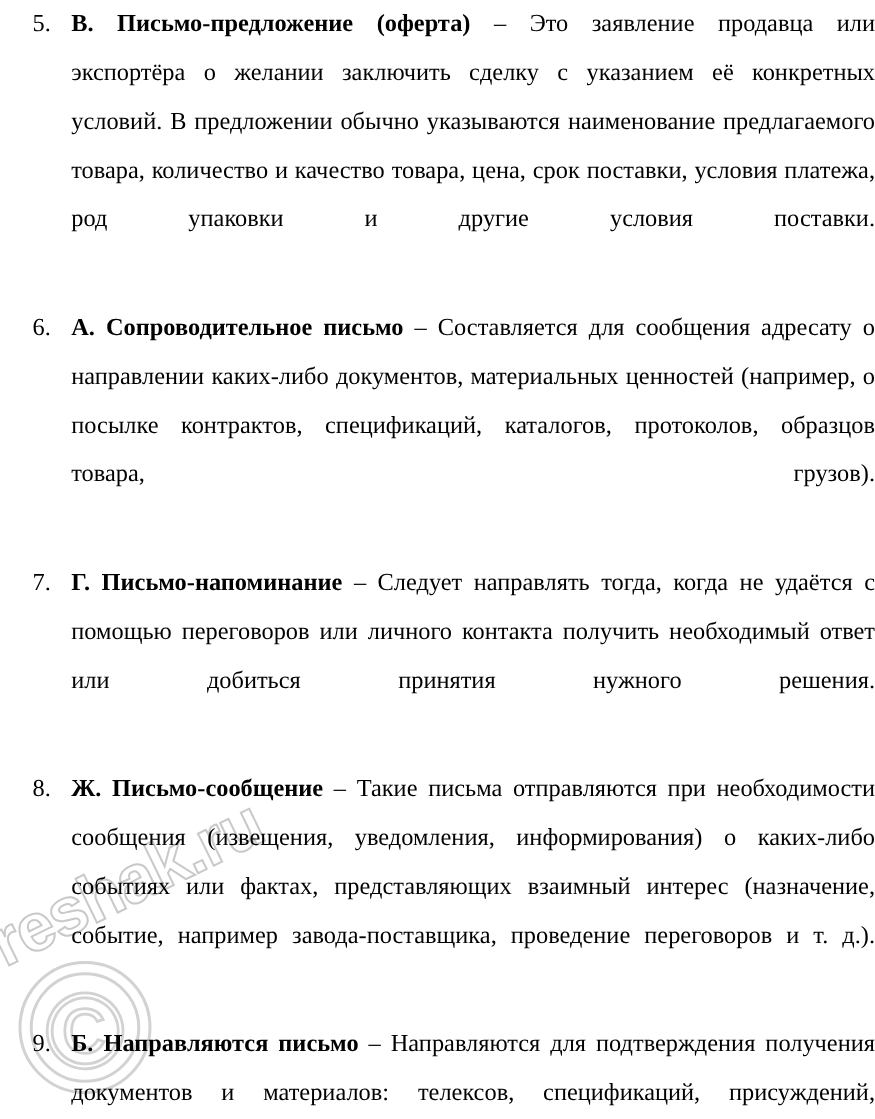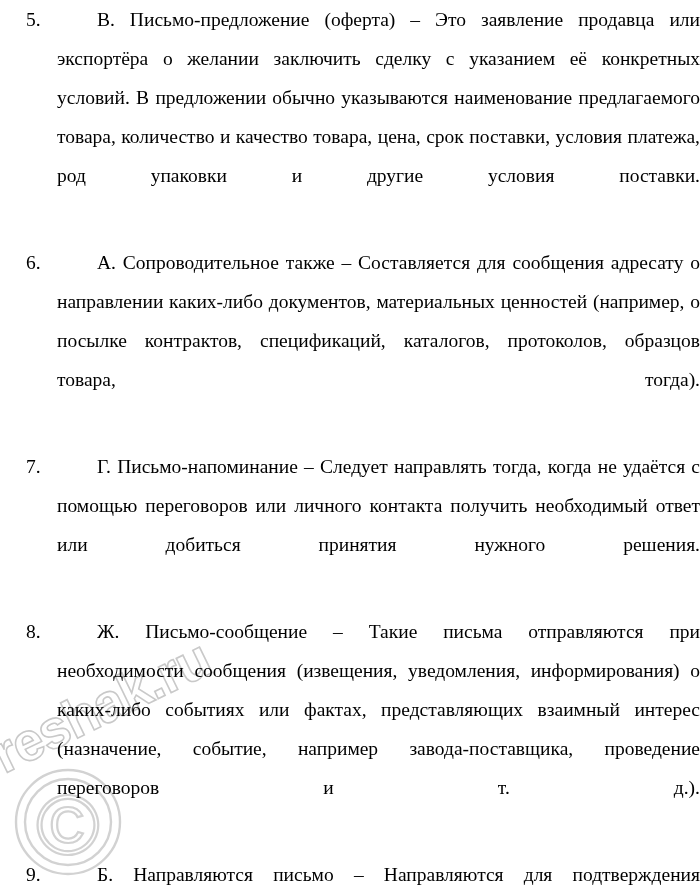--- a/index.html
+++ b/index.html
@@ -85,22 +85,21 @@
     width: 31px;
     text-align: left;
     font-size: 19.5px;
     line-height: 39px;
     white-space: nowrap;
   }
   .item-text {
     display: block;
   }
   .term {
-    font-weight: 400;
-    margin-left: 40px;
+    font-weight: 700;
   }
   .dash {
     font-weight: 400;
   }
   
   .item-text::after {
     content: "";
     display: inline-block;
     width: 100%;
   }
@@ -123,21 +122,21 @@
 
   <div id="doc-body">
 
     <div class="list-item">
       <span class="item-number">5.</span>
       <span class="item-text"><span class="term">В. Письмо-предложение (оферта)</span><span class="dash"> – </span><span class="body">Это заявление продавца или экспортёра о желании заключить сделку с указанием её конкретных условий. В предложении обычно указываются наименование предлагаемого товара, количество и качество товара, цена, срок поставки, условия платежа, род упаковки и другие условия поставки.</span></span>
     </div>
 
     <div class="list-item">
       <span class="item-number">6.</span>
-      <span class="item-text"><span class="term">А. Сопроводительное также</span><span class="dash"> – </span><span class="body">Составляется для сообщения адресату о направлении каких-либо документов, материальных ценностей (например, о посылке контрактов, спецификаций, каталогов, протоколов, образцов товара, тогда).</span></span>
+      <span class="item-text"><span class="term">А. Сопроводительное письмо</span><span class="dash"> – </span><span class="body">Составляется для сообщения адресату о направлении каких-либо документов, материальных ценностей (например, о посылке контрактов, спецификаций, каталогов, протоколов, образцов товара, грузов).</span></span>
     </div>
 
     <div class="list-item">
       <span class="item-number">7.</span>
       <span class="item-text"><span class="term">Г. Письмо-напоминание</span><span class="dash"> – </span><span class="body">Следует направлять тогда, когда не удаётся с помощью переговоров или личного контакта получить необходимый ответ или добиться принятия нужного решения.</span></span>
     </div>
 
     <div class="list-item">
       <span class="item-number">8.</span>
       <span class="item-text"><span class="term">Ж. Письмо-сообщение</span><span class="dash"> – </span><span class="body">Такие письма отправляются при необходимости сообщения (извещения, уведомления, информирования) о каких-либо событиях или фактах, представляющих взаимный интерес (назначение, событие, например завода-поставщика, проведение переговоров и т. д.).</span></span>

